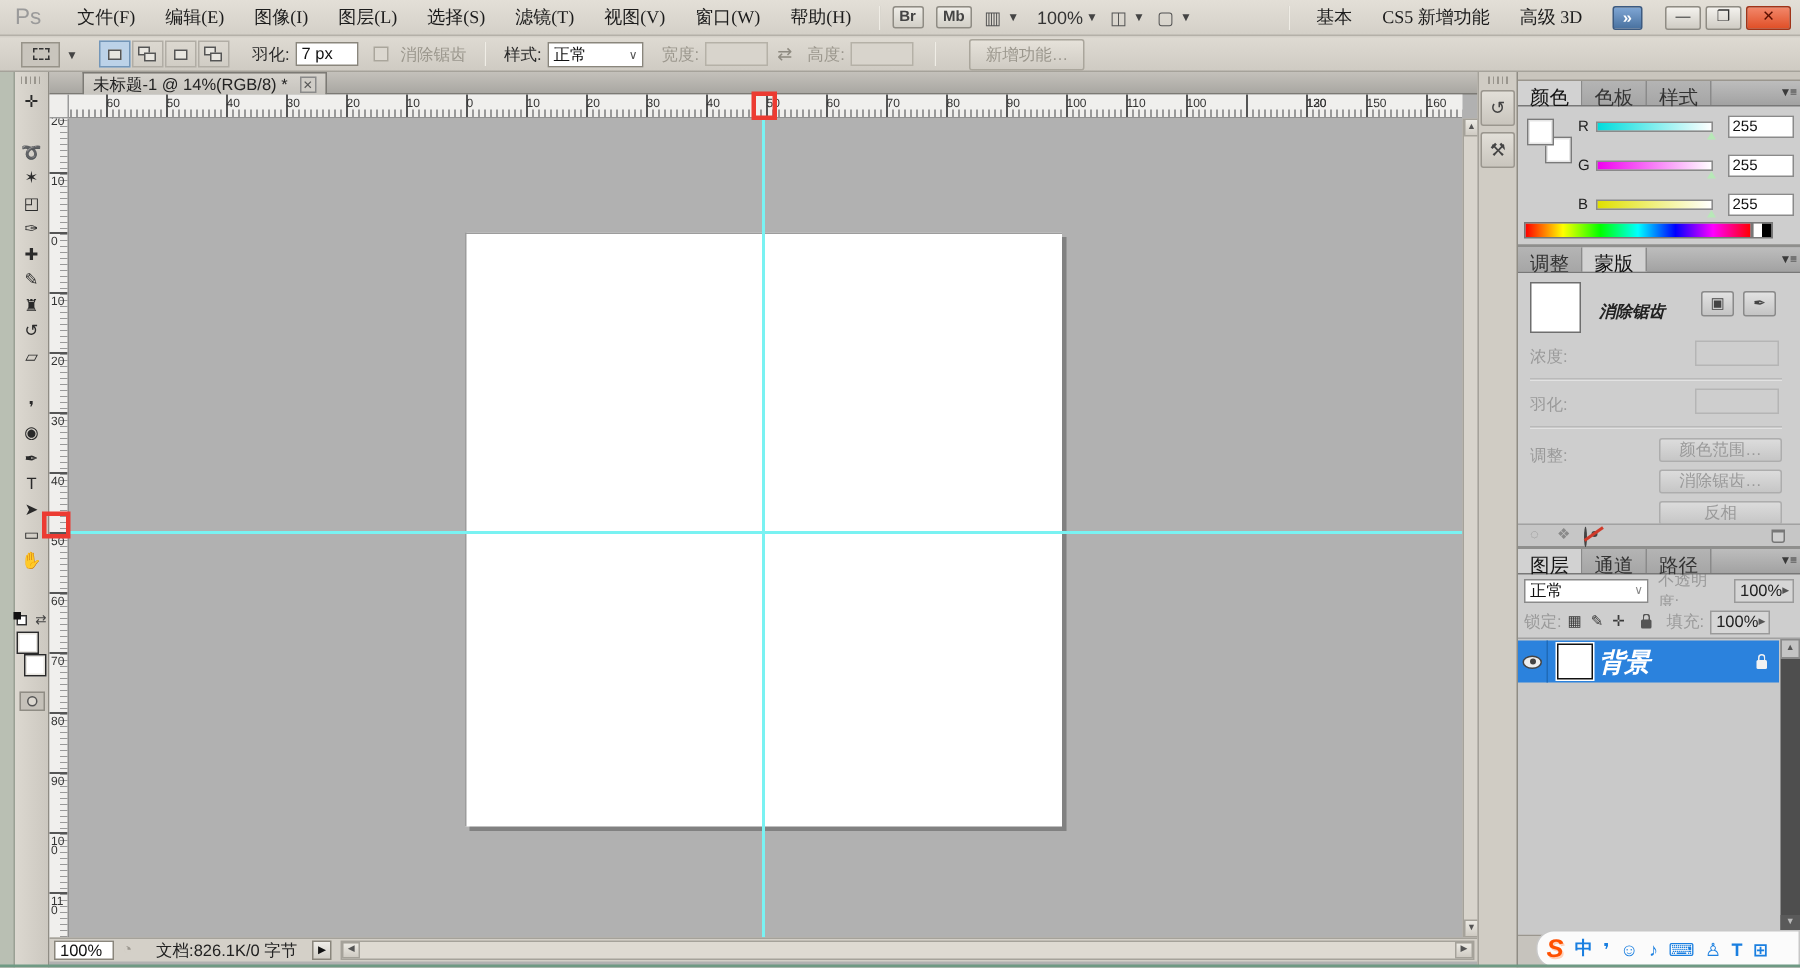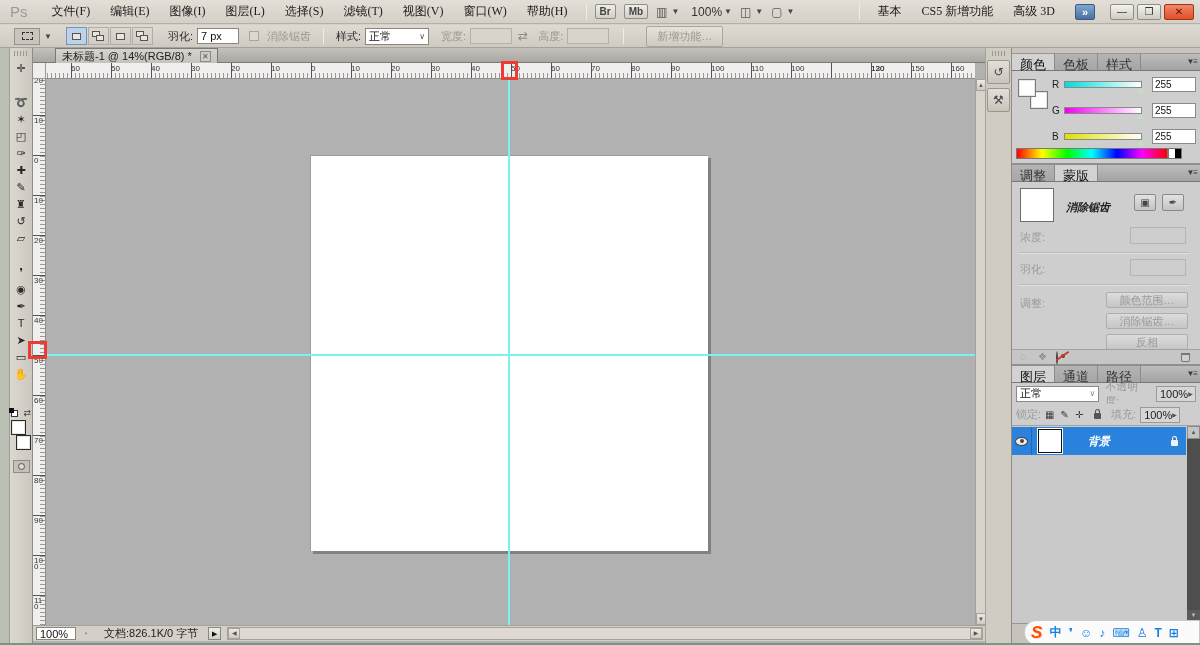--- a/index.html
+++ b/index.html
@@ -170,21 +170,21 @@
   .pctbox .dd { margin:0; color:#555; }
   .lockicons { display:flex; align-items:center; margin-left:4px; width:56px; justify-content:space-between; }
   .lockicons span { font-size:10px; color:#3a3a3a; }
   .minilock { width:7px; height:6px; background:#555; border-radius:1px; position:relative; margin-top:3px; }
   .minilock::before { content:''; position:absolute; left:1px; top:-4px; width:3px; height:4px; border:1.5px solid #555; border-bottom:none; border-radius:3px 3px 0 0; }
   .minilock.white { background:#f2f2f2; } .minilock.white::before { border-color:#f2f2f2; }
   .lp-list { flex:1; position:relative; background:#c9c9c9; border-top:1px solid #a2a2a2; }
   .layerrow { position:absolute; left:0; top:1px; width:174px; height:28px; background:#2b82dd; display:flex; align-items:center; }
   .eyecell { width:20px; height:28px; border-right:1px solid #1f6ab8; display:flex; align-items:center; justify-content:center; }
   .lthumb { width:24px; height:24px; background:#fff; border:1px solid #111; box-shadow:0 0 0 1px #fff; margin-left:6px; }
-  .lname { color:#fff; font-family:"Liberation Serif","DejaVu Serif",serif; font-style:italic; font-weight:bold; font-size:11px; margin-left:26px; flex:1; }
+  .lname { color:#fff; font-family:"Liberation Serif","DejaVu Serif",serif; font-style:italic; font-weight:bold; font-size:17px; margin-left:4px; flex:1; }
   .layerlock { margin-right:8px; }
   .lp-scroll { position:absolute; right:0; top:0; width:13px; height:100%; background:#4e4e4e; }
   .lp-sup { position:absolute; top:0; left:0; width:13px; height:13px; background:#c4c4c4; border:1px solid #8a8a8a; font-size:6px; text-align:center; line-height:11px; color:#555; }
   .lp-sdn { position:absolute; bottom:0; left:0; width:13px; height:13px; background:#5a5a5a; font-size:6px; text-align:center; line-height:11px; color:#bbb; }
   .dockbottom { height:22px; background:#c6c3bd; border-top:1px solid #9a968e; }
 
   
   .sogou { position:absolute; left:1024px; top:620px; width:176px; height:25px; background:#fbfbfb;
     border:1px solid #c8c8c8; border-radius:12px 0 0 12px; display:flex; align-items:center; z-index:50; }
   .sogou-logo { color:#ff5000; font-weight:bold; font-style:italic; font-size:17px; margin:0 4px 0 6px;

